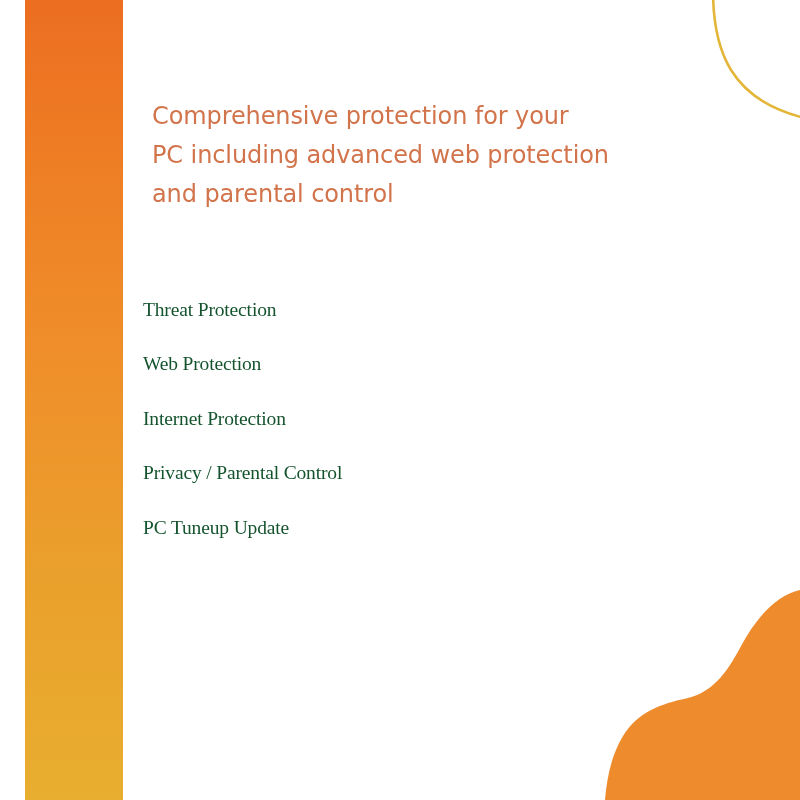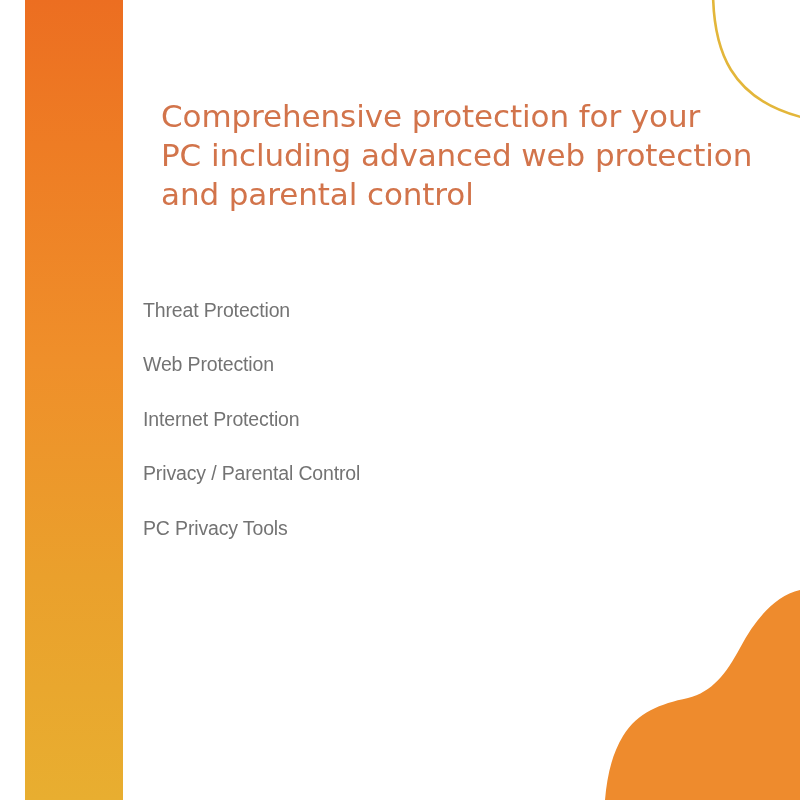--- a/index.html
+++ b/index.html
@@ -56,49 +56,49 @@
     position: absolute;
     left: 143px;
     top: 0;
     width: 620px;
     height: 800px;
   }
 
   .headline {
     position: absolute;
     top: 97px;
-    left: 18px;
+    left: 9px;
     width: 600px;
     margin: 0;
     font-family: "DejaVu Sans", "Liberation Sans", sans-serif;
-    font-size: 31px;
+    font-size: 24px;
     font-weight: 400;
     line-height: 39px;
     letter-spacing: -0.1px;
     color: #d2744b;
     white-space: pre-line;
   }
 
   .feature-list {
     position: absolute;
     top: 298px;
     left: 0;
     margin: 0;
     padding: 0;
     list-style: none;
     width: 560px;
   }
 
   .feature-item {
-    font-family: Liberation Sans, sans-serif;
+    font-family: Liberation Serif, serif;
     font-size: 19.5px;
     font-weight: 400;
     line-height: 24px;
     letter-spacing: -0.15px;
-    color: #737373;
+    color: #14532d;
     height: 54.4px;
   }
 </style>
 </head>
 <body>
 
 <div id="slide">
 
   <div class="left-bar">
     <svg width="98" height="800" viewBox="0 0 98 800" preserveAspectRatio="none">
@@ -136,18 +136,18 @@
 
     <h1 class="headline">Comprehensive protection for your
 PC including advanced web protection
 and parental control</h1>
 
     <ul class="feature-list">
       <li class="feature-item">Threat Protection</li>
       <li class="feature-item">Web Protection</li>
       <li class="feature-item">Internet Protection</li>
       <li class="feature-item">Privacy / Parental Control</li>
-      <li class="feature-item">PC Privacy Tools</li>
+      <li class="feature-item">PC Tuneup Update</li>
     </ul>
 
   </div>
 
 </div>
 
 </body></html>

